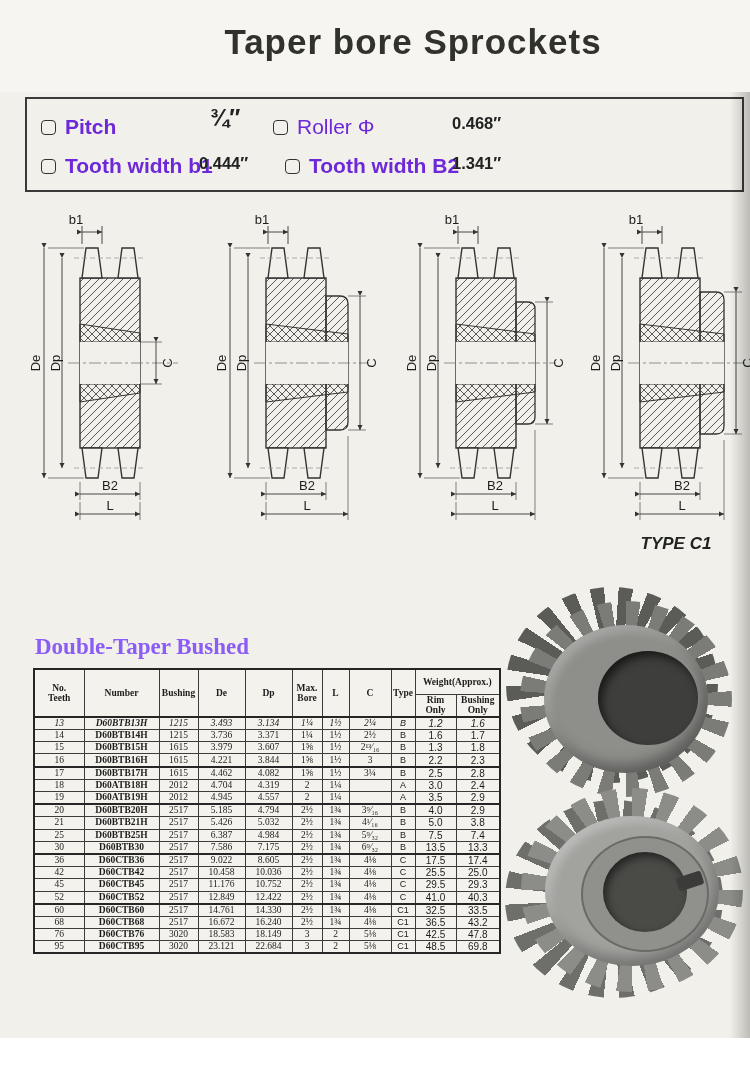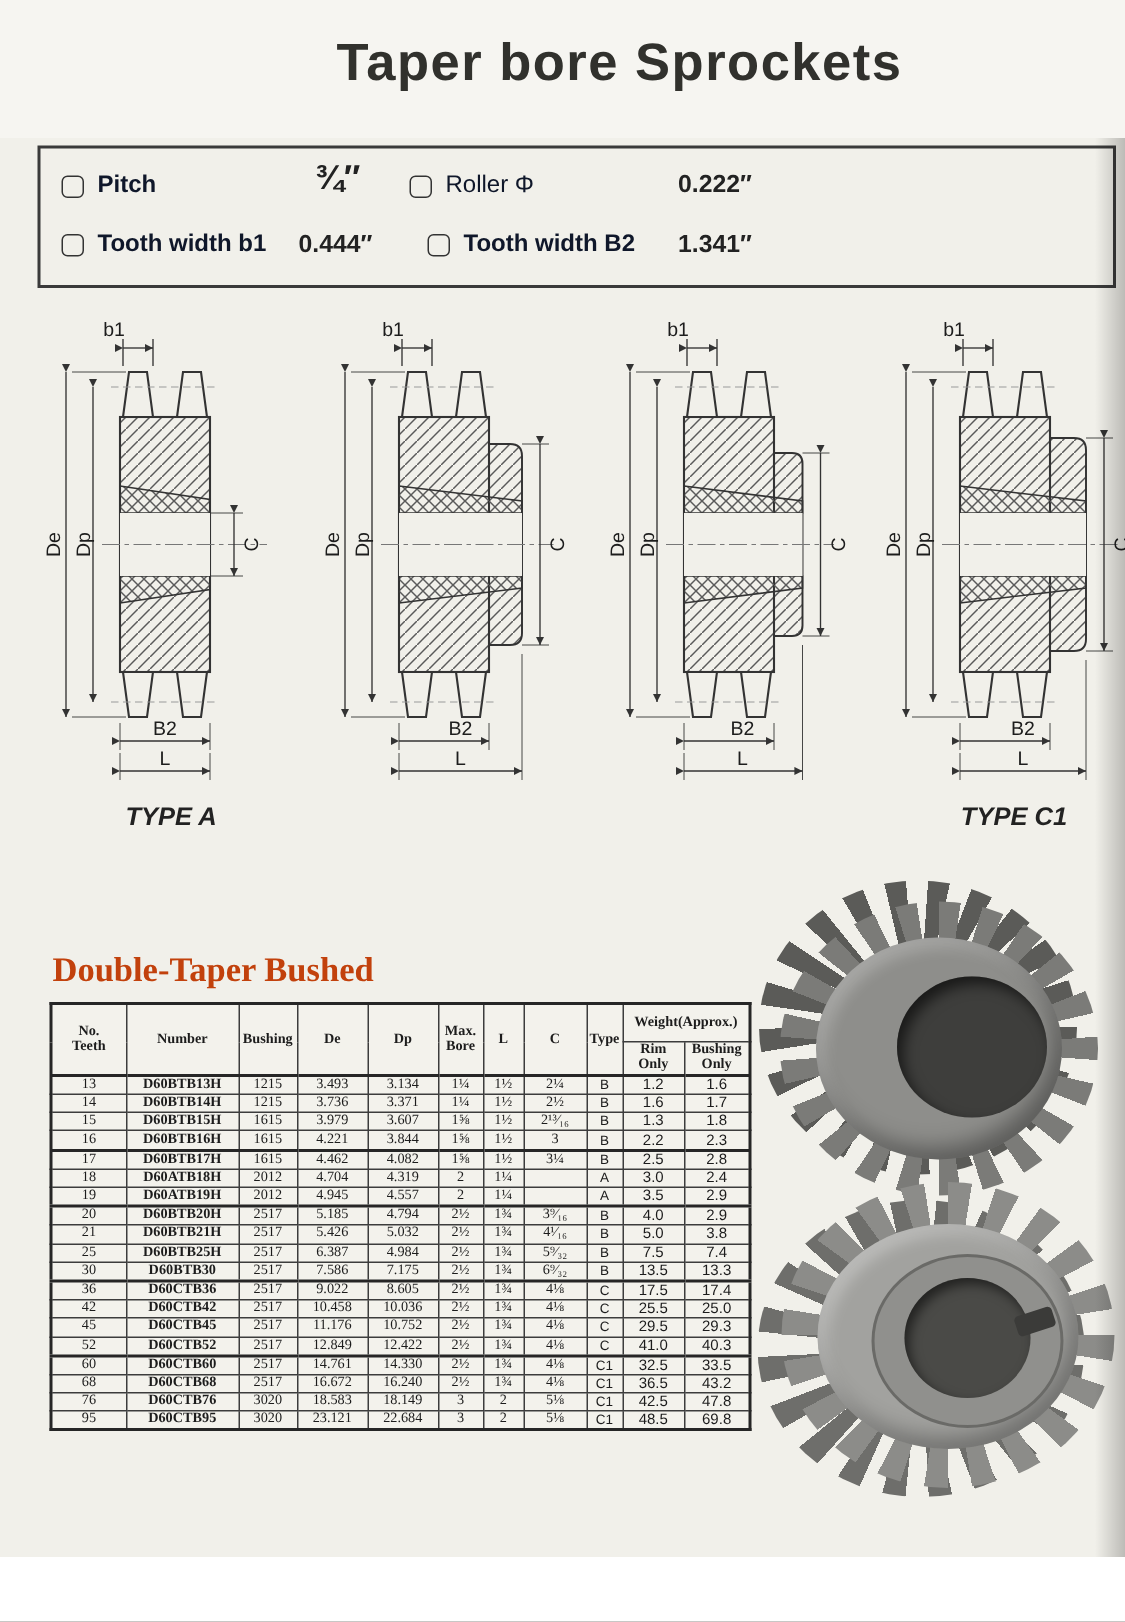--- a/index.html
+++ b/index.html
@@ -10,47 +10,47 @@
   .edge-shadow{position:absolute;right:0;top:92px;height:946px;width:20px;
         background:linear-gradient(to right,rgba(0,0,0,0),rgba(0,0,0,0.22));}
 
   .title{position:absolute;left:0;top:22px;width:100%;text-align:center;padding-left:76px;
          box-sizing:border-box;font-size:35px;font-weight:bold;letter-spacing:1px;color:#31312d;}
 
   .spec-box{position:absolute;left:25px;top:97px;width:719px;height:95px;
             border:2px solid #3a3a3a;box-sizing:border-box;}
   .spec-item{position:absolute;display:flex;align-items:center;gap:9px;}
   .bullet{width:13px;height:13px;border:1.6px solid #333;border-radius:4px;display:inline-block;}
-  .spec-label{font-size:16px;font-weight:bold;color:#0f172a;}
+  .spec-label{font-size:21px;font-weight:bold;color:#6d28d9;}
   .spec-label.light{font-weight:normal;}
   .spec-value{position:absolute;font-size:16.5px;font-weight:bold;color:#222;}
 
   .drawing{position:absolute;}
   .dwg text{font-size:13px;fill:#1d1d1d;font-family:"Liberation Sans",sans-serif;}
   .type-label{text-align:center;font-style:italic;font-weight:bold;font-size:17px;color:#222;
               margin-top:2px;}
 
   .table-heading{position:absolute;left:35px;top:634px;font-family:"Liberation Serif",serif;
-                 font-weight:bold;font-size:23px;color:#c2410c;text-align:right;}
+                 font-weight:bold;font-size:23px;color:#8b5cf6;text-align:right;}
   .tbl{position:absolute;left:33px;top:668px;border-collapse:collapse;table-layout:fixed;
        background:#f3f2ec;}
   .tbl th,.tbl td{border:1px solid #3c3c3c;text-align:center;vertical-align:middle;
        padding:0;overflow:hidden;}
   .tbl{border:2px solid #262626;}
   .tbl th{font-family:"Liberation Serif",serif;font-weight:bold;font-size:9.5px;
           white-space:pre-line;line-height:1.1;}
   .tbl thead tr:first-child th{height:24px;}
   .tbl thead tr:last-child th{height:20px;margin-top:28px;}
   .tbl tbody td{height:11.2px;line-height:11px;font-size:9.5px;
           font-family:"Liberation Serif",serif;}
   .tbl tbody td:nth-child(2){font-weight:bold;}
   .tbl tbody td:nth-child(9){font-family:"Liberation Sans",sans-serif;font-size:9px;}
   .tbl tbody td:nth-child(10),.tbl tbody td:nth-child(11){
           font-family:"Liberation Sans",sans-serif;font-size:10px;}
-  .tbl tbody tr:first-child td{border-top:2px solid #262626;}
+  .tbl tbody tr:first-child td{border-top:2px solid #262626;font-style:italic;}
   .tbl tbody tr.grp td{border-top:2px solid #262626;}
 
   .note{position:absolute;left:35px;top:947px;font-size:11px;font-weight:bold;color:#1a1a1a;}
 
   .photo{position:absolute;}
   .photo div{position:absolute;border-radius:50%;}
   .g-teeth-back1{left:6px;top:2px;width:212px;height:196px;
     background:repeating-conic-gradient(from 4deg,#5b5b58 0 8.5deg,rgba(0,0,0,0) 8.5deg 17.14deg);}
   .g-teeth-front1{left:20px;top:16px;width:212px;height:196px;
     background:repeating-conic-gradient(#7b7b78 0 8.5deg,rgba(0,0,0,0) 8.5deg 17.14deg);}
@@ -84,21 +84,21 @@
     <div class="spec-item" style="left:14px;top:16px">
       <span class="bullet"></span>
       <span class="spec-label">Pitch</span>
     </div>
     <div class="spec-value" style="left:183px;top:6px;font-size:23px">¾″</div>
 
     <div class="spec-item" style="left:246px;top:16px">
       <span class="bullet"></span>
       <span class="spec-label light">Roller Φ</span>
     </div>
-    <div class="spec-value" style="left:425px;top:15px">0.222″</div>
+    <div class="spec-value" style="left:425px;top:15px">0.468″</div>
 
     <div class="spec-item" style="left:14px;top:55px">
       <span class="bullet"></span>
       <span class="spec-label">Tooth width b1</span>
     </div>
     <div class="spec-value" style="left:172px;top:55px">0.444″</div>
 
     <div class="spec-item" style="left:258px;top:55px">
       <span class="bullet"></span>
       <span class="spec-label">Tooth width B2</span>
@@ -148,21 +148,20 @@
           <line x1="112" y1="304" x2="112" y2="322" stroke-width="0.6"></line>
         <line x1="52" y1="316" x2="112" y2="316" marker-start="url(#ara)" marker-end="url(#ara)"></line>
       </g>
       <text x="48" y="26" text-anchor="middle">b1</text>
       <text transform="rotate(-90 8 165)" x="8" y="169" text-anchor="middle">De</text>
       <text transform="rotate(-90 28 165)" x="28" y="169" text-anchor="middle">Dp</text>
       <text transform="rotate(-90 140 165)" x="140" y="169" text-anchor="middle">C</text>
       <text x="82" y="292" text-anchor="middle">B2</text>
       <text x="82" y="312" text-anchor="middle">L</text>
     </svg>
-    <div class="type-label">TYPE A</div>
   </div>
 
   <div class="drawing" style="left:214px;top:198px;width:174px">
     <svg class="dwg" width="174" height="330" viewBox="0 0 174 330">
       <defs>
         <pattern id="hb1" patternUnits="userSpaceOnUse" width="8" height="8">
             <path d="M0,8 L8,0" stroke="#5a5a5a" stroke-width="1"></path>
           </pattern>
         <pattern id="hb2" patternUnits="userSpaceOnUse" width="8" height="8">
             <path d="M0,0 L8,8" stroke="#5a5a5a" stroke-width="1"></path>

